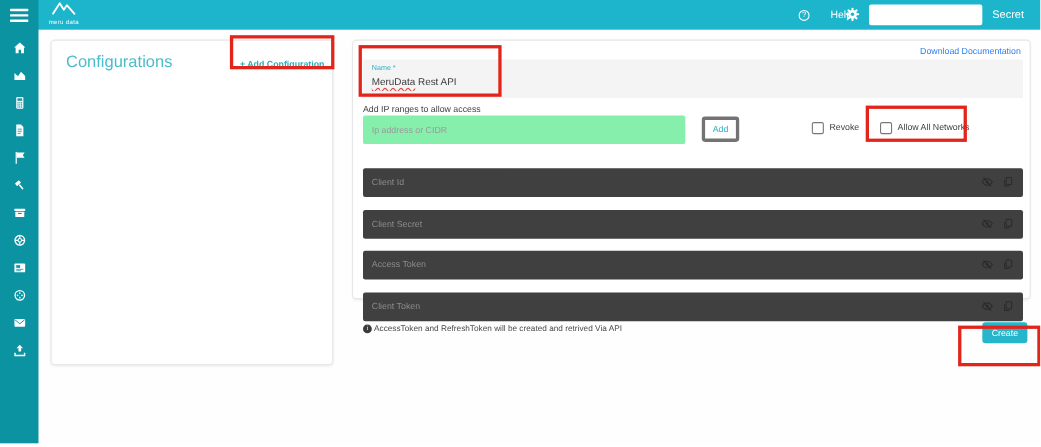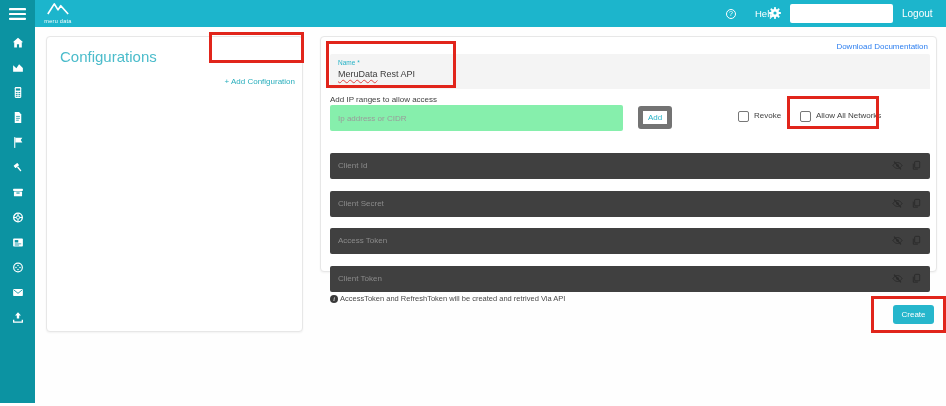--- a/index.html
+++ b/index.html
@@ -19,49 +19,49 @@
   
   .sidebar { position:absolute; left:0; top:0; width:35px; height:403px; background:#0c93a2; z-index:3; display:flex; flex-direction:column; align-items:center; }
   .hamburger { margin-top:7px; cursor:pointer; }
   .side-icons { margin-top:11px; display:flex; flex-direction:column; gap:12px; }
   .side-icon { width:14px; height:13px; display:flex; align-items:center; justify-content:center; cursor:pointer; }
 
   
   .panel { position:absolute; background:#fff; border:1px solid #e7e7e7; border-radius:4px; box-shadow:0 1px 2px rgba(0,0,0,.05); }
   .left-panel { left:46px; top:36px; width:257px; height:296px; }
   .left-title { position:absolute; left:13px; top:11px; font-size:15px; color:#4bbccb; }
-  .add-config { position:absolute; right:7px; top:17px; font-size:8px; color:#29aebc; font-weight:normal; cursor:pointer;margin-top:23px; }
+  .add-config { position:absolute; right:7px; top:17px; font-size:8px; color:#29aebc; font-weight:bold; cursor:pointer; }
 
   .right-panel { left:320px; top:36px; width:617px; height:236px; }
   .download-link { position:absolute; right:8px; top:5px; font-size:8px; color:#2d7ff0; cursor:pointer; }
 
   .name-field { position:absolute; left:9px; top:17px; width:600px; height:35px; background:#f4f4f4; border-radius:2px 2px 0 0; cursor:text;padding-left:12px; }
   .name-label { position:absolute; left:8px; top:5px; font-size:6.5px; color:#25b2c6; }
   .name-value { position:absolute; left:8px; top:15px; font-size:9px; color:#3c3c3c; }
   .misspelled { text-decoration:underline wavy #e04343 1px; text-underline-offset:2px; }
 
   .ip-label { position:absolute; left:9px; top:58px; font-size:8px; color:#3f3f3f; }
   .ip-input { position:absolute; left:9px; top:68px; width:293px; height:26px; background:#86efac; border:none; border-radius:2px; font-size:8px; color:#555; padding:0 8px; outline:none; }
   .ip-input::placeholder { color:#9a9a9a; }
-  .add-btn { position:absolute; left:317px; top:69px; width:34px; height:23px; background:#fff; border:5px solid #737373; border-radius:3px; color:#27b2c6; font-size:8px; cursor:pointer; }
+  .add-btn { position:absolute; left:317px; top:69px; width:34px; height:23px; background:#fff; border:3px solid #737373; border-radius:3px; color:#27b2c6; font-size:8px; cursor:pointer; }
 
   .chk-wrap { position:absolute; display:flex; align-items:flex-start; gap:5px; font-size:8px; color:#3f3f3f; cursor:pointer; }
   .revoke-wrap { left:417px; top:74px; }
   .allow-wrap { left:479px; top:74px; }
   .checkbox { width:11px; height:11px; border:1.4px solid #777; border-radius:2px; background:#fff; }
 
   .token-row { position:absolute; left:9px; width:600px; height:26px; background:#404040; border-radius:2px; }
   .token-label { position:absolute; left:8px; top:8px; font-size:8px; color:#8b8b8b; }
   .row-icons { position:absolute; right:8px; top:7px; display:flex; gap:8px; }
   .row-icon { width:11px; height:11px; cursor:pointer; display:flex; align-items:center; justify-content:center; }
 
   .note { position:absolute; left:9px; top:257px; font-size:7.5px; color:#4a4a4a; display:flex; align-items:center; gap:2px; }
   .info-dot { display:inline-flex; width:8px; height:8px; background:#3a3a3a; color:#fff; border-radius:50%; font-size:6px; align-items:center; justify-content:center; font-style:italic; font-family:"Liberation Serif", serif; }
 
-  .create-btn { position:absolute; left:572px; top:268px; width:41px; height:19px; background:#26b6cc; border:none; border-radius:3px; color:#fff; font-size:8px; cursor:pointer; }
+  .create-btn { position:absolute; left:572px; top:256px; width:41px; height:19px; background:#26b6cc; border:none; border-radius:3px; color:#fff; font-size:8px; cursor:pointer; }
 
   
   .anno { position:absolute; border:3.5px solid #e1251b; background:transparent; z-index:5; pointer-events:none; }
   .anno-add { left:209px; top:32px; width:95px; height:31px; }
   .anno-name { left:326px; top:41px; width:130px; height:47px; }
   .anno-allow { left:787px; top:96px; width:92px; height:33px; }
   .anno-create { left:871px; top:296px; width:75px; height:37px; }
 </style>
 </head>
 <body>
@@ -90,21 +90,21 @@
           <rect x="10.6" y="16" width="2.8" height="5" rx="1" transform="rotate(90 12 12)"></rect>
           <rect x="10.6" y="3" width="2.8" height="5" rx="1" transform="rotate(135 12 12)"></rect>
           <rect x="10.6" y="16" width="2.8" height="5" rx="1" transform="rotate(135 12 12)"></rect>
           <circle cx="12" cy="12" r="6"></circle>
           <circle cx="12" cy="12" r="2.4" fill="#1cb5cc"></circle>
         </g>
       </svg>
     </div>
     <input class="header-search" value="" style="">
     <div class="logout">
-      <span>Logout</span>
+      <span>Secret</span>
     </div>
   </div>
 
   <div class="sidebar">
     <div class="hamburger">
       <svg width="17" height="14" viewBox="0 0 20 16">
           <g fill="#fff">
             <rect y="1" width="20" height="2.6" rx="1"></rect>
             <rect y="6.7" width="20" height="2.6" rx="1"></rect>
             <rect y="12.4" width="20" height="2.6" rx="1"></rect>

